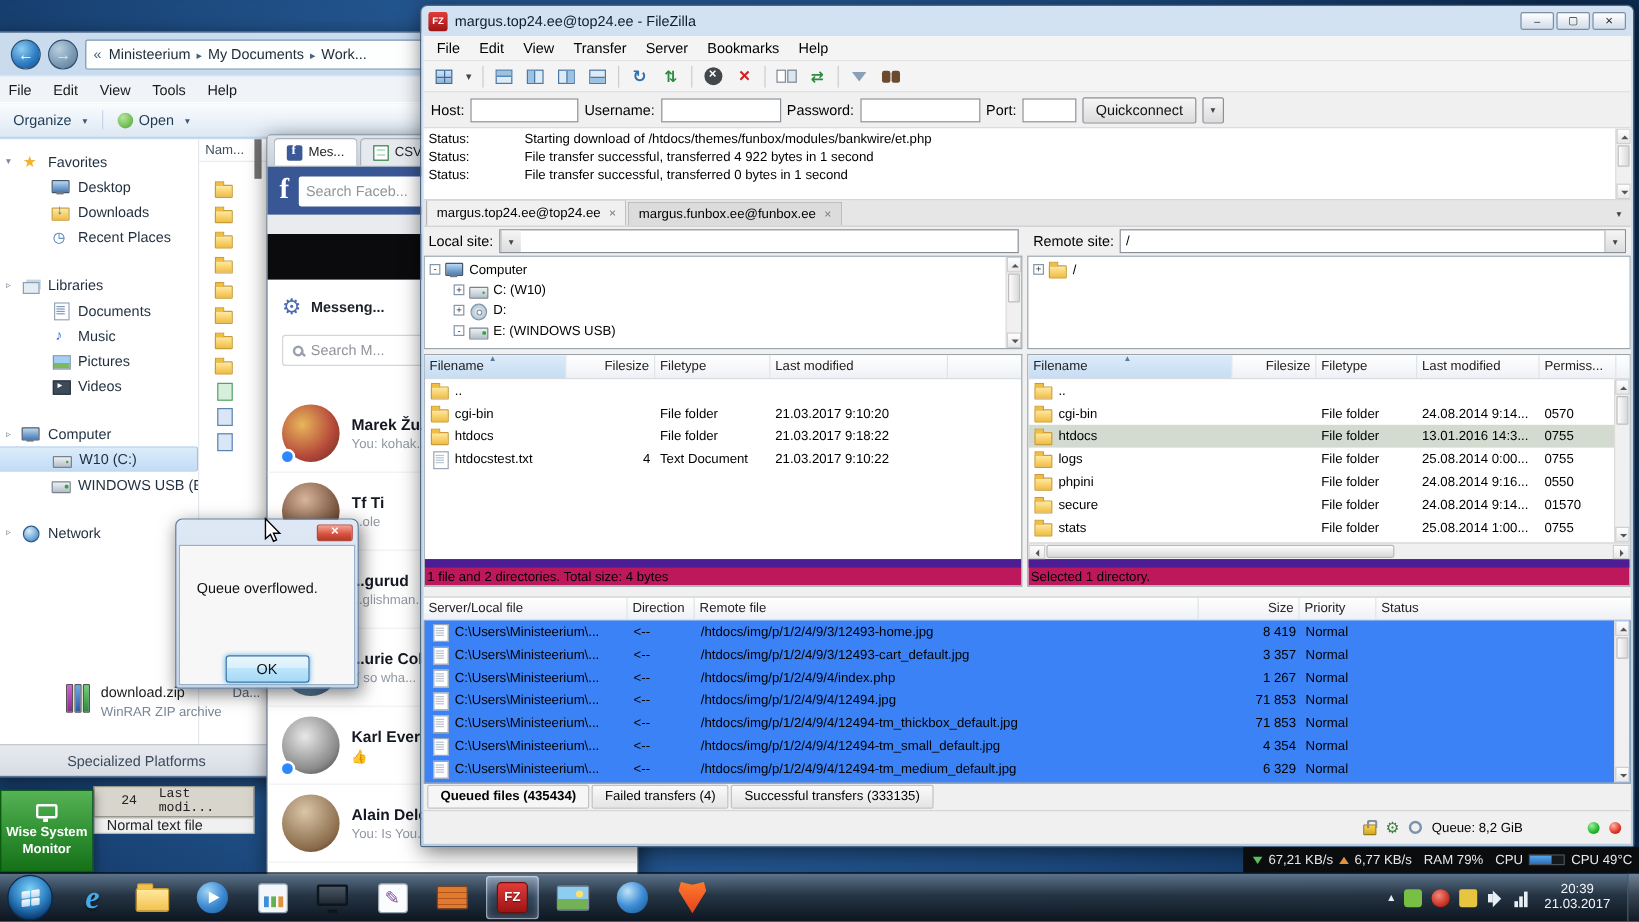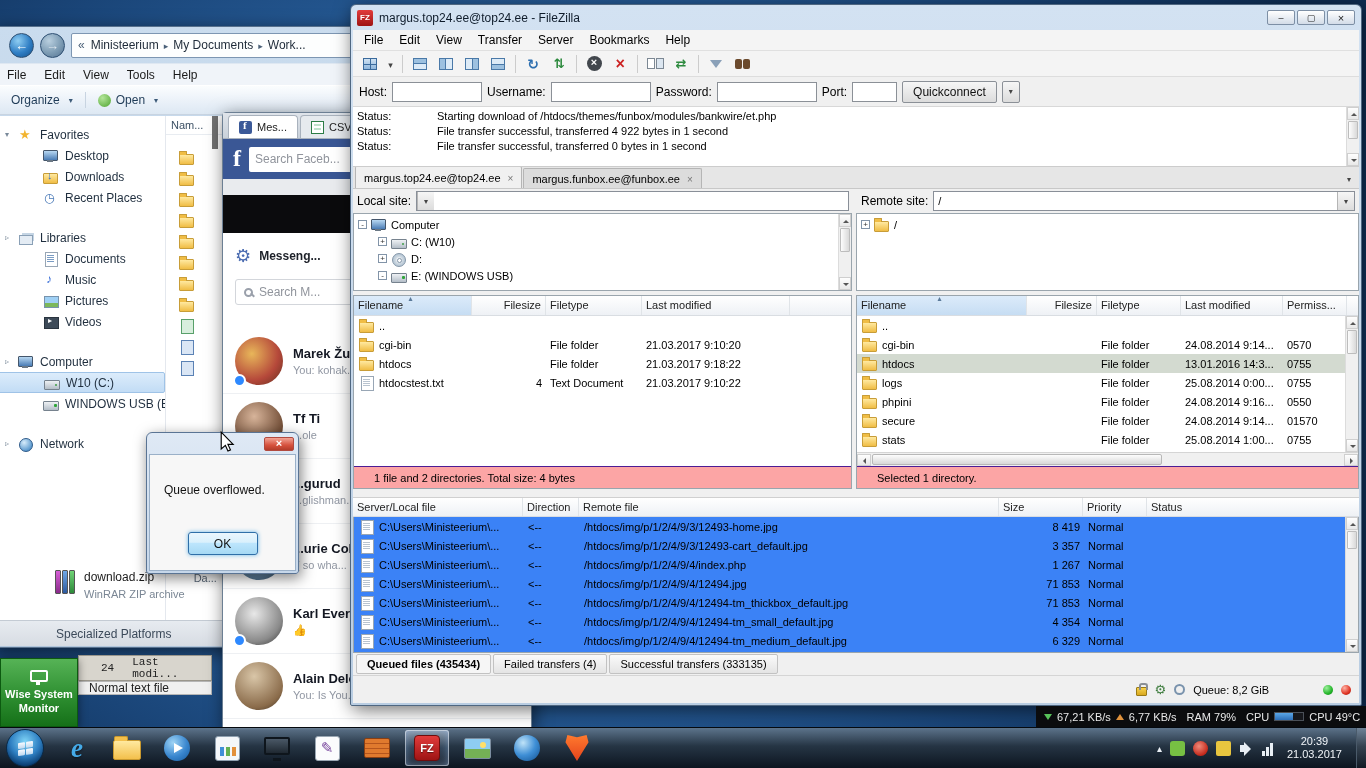--- a/index.html
+++ b/index.html
@@ -113,21 +113,21 @@
 .cmeta{display:flex;flex-direction:column;gap:3px;overflow:hidden}
 .cname{font-weight:bold;font-size:13px;color:#141823;white-space:nowrap}
 .cprev{font-size:11px;color:#9197a3;white-space:nowrap}
 
 .dlg{position:absolute;left:146px;top:432px;width:153px;height:142px;background:linear-gradient(#dfe9f5,#c6d7ea);border:1px solid #5a7494;border-radius:6px 6px 3px 3px;box-shadow:2px 4px 14px rgba(0,0,0,.5)}
 .dlg-title{height:21px;display:flex;justify-content:flex-end;align-items:center;padding:0 4px}
 .dlg-close{width:30px;height:14px;border:1px solid #b14a3f;border-radius:2px;background:linear-gradient(#f2a394,#d6513d 60%,#b33c2a);display:flex;align-items:center;justify-content:center}
 .dlg-close::before{content:"×";color:#fff;font-size:11px;font-weight:bold;line-height:1}
 .dlg-body{position:absolute;left:2px;right:2px;top:21px;bottom:2px;background:#f7f7f7;border:1px solid #9ab0c8;display:flex;flex-direction:column}
 .dlg-msg{margin:28px 0 0 14px;font-size:12px;color:#111}
-.dlg-ok{margin:auto auto 15px;width:70px;height:23px;font-size:12px;color:#111;border:1px solid #2f6fa8;border-radius:3px;background:linear-gradient(#eaf6fd,#d9f0fc 45%,#bee6fd 46%,#a6d9f4);box-shadow:0 0 4px #6cb6e6}
+.dlg-ok{margin:auto auto 1px;width:70px;height:23px;font-size:12px;color:#111;border:1px solid #2f6fa8;border-radius:3px;background:linear-gradient(#eaf6fd,#d9f0fc 45%,#bee6fd 46%,#a6d9f4);box-shadow:0 0 4px #6cb6e6}
 .cursor{position:absolute;left:219px;top:431px;z-index:99}
 
 .fz{left:350px;top:4px;width:1012px;height:702px;background:linear-gradient(#d3e2f2,#b9cde2);border:1px solid #4f6781}
 .fz-title{height:25px;display:flex;align-items:center;padding:0 6px;gap:6px;font-size:12px;color:#0f1c2b}
 .fz-appicon{width:16px;height:16px;background:linear-gradient(#e23b3b,#9e1414);color:#fff;font-weight:bold;font-size:8px;display:flex;align-items:center;justify-content:center;border-radius:2px;flex:none}
 .fz-titletext{white-space:nowrap;overflow:hidden}
 .capbtns{margin-left:auto;display:flex;gap:2px}
 .capbtn{width:28px;height:15px;border:1px solid #7d8fa5;background:linear-gradient(#fff,#d3dce8);display:flex;align-items:center;justify-content:center;font-size:9px;color:#222;border-radius:2px}
 .capbtn.min::before{content:"–"}.capbtn.max::before{content:"▢"}.capbtn.cls::before{content:"×";font-size:11px}
 .fz-client{margin:0 2px 2px;height:673px;background:#f0f0f0;display:flex;flex-direction:column;overflow:hidden}
@@ -193,36 +193,36 @@
 .hc.fill{flex:1;border-right:none}
 .w-name{width:118px}.w-size{width:74px;text-align:right}.w-type{width:96px}.w-mod{width:148px}
 .r-name{width:170px}.r-size{width:70px;text-align:right}.r-type{width:84px}.r-mod{width:102px}.r-perm{width:64px}
 .lrows{flex:1;overflow:hidden}
 .rwrap{flex:1;position:relative;overflow:hidden}
 .frow{display:flex;align-items:center;height:19px;font-size:11px;white-space:nowrap}
 .frow.sel{background:#d3dad0}
 .cell{display:flex;align-items:center;gap:3px;padding:0 4px;overflow:hidden;height:100%}
 .cell.rt{justify-content:flex-end}
 .tx{overflow:hidden;white-space:nowrap}
-.pstatus{height:22px;border-top:1px solid #4c1d95;background:#fca5a5;display:flex;align-items:center;padding:0 20px;font-size:11px;flex:none}
+.pstatus{height:22px;border-top:7px solid #4c1d95;background:#be185d;display:flex;align-items:center;padding:0 2px;font-size:11px;flex:none}
 .vsb{position:absolute;top:0;right:0;bottom:0;width:13px;background:#f0f0f0;border-left:1px solid #dcdcdc;display:flex;flex-direction:column}
 .sbtn{flex:none;width:100%;height:13px;background:linear-gradient(#fefefe,#e8e8e8);border:1px solid #cfcfcf;position:relative}
 .sbtn::after{content:"";position:absolute;border:3px solid transparent}
 .sbtn.up::after{border-bottom-color:#555;left:3px;top:2px}
 .sbtn.down::after{border-top-color:#555;left:3px;top:5px}
 .sthumb{margin:1px;background:linear-gradient(90deg,#fdfdfd,#d9d9d9);border:1px solid #bdbdbd;border-radius:1px;flex:none}
 .h18{height:18px}.h24{height:24px}
 .sfill{flex:1}
 .hsb{height:14px;border-top:1px solid #d5d5d5;background:#f0f0f0;display:flex;align-items:center;flex:none}
 .hsb .sbtn{width:14px;height:12px}
 .hsb .sbtn.left::after{border-right-color:#555;left:2px;top:3px}
 .hsb .sbtn.rightb::after{border-left-color:#555;left:5px;top:3px}
 .hthumb{width:290px;height:11px;background:linear-gradient(#fdfdfd,#d8d8d8);border:1px solid #b8b8b8;border-radius:2px;margin:0 1px}
 .splitter4{height:4px;flex:none}.splitter8{height:8px;flex:none}
-.q-file{width:170px}.q-dir{width:56px}.q-rfile{width:420px}.q-size{width:84px;}.q-prio{width:64px}.q-status{flex:1;border-right:none}
+.q-file{width:170px}.q-dir{width:56px}.q-rfile{width:420px}.q-size{width:84px;text-align:right}.q-prio{width:64px}.q-status{flex:1;border-right:none}
 .fz-queuehdr{margin:0;border-top:1px solid #d0d0d0}
 .fz-queuerows{height:136px;background:#3b82f6;border:1px solid #9aa5ad;border-top:none;position:relative;overflow:hidden}
 .fz-queuetabs{height:22px;display:flex;align-items:center;gap:2px;background:#f0f0f0;padding:1px 3px;flex:none}
 .qtab{padding:3px 10px;border:1px solid #c2c2c2;background:linear-gradient(#fafafa,#e4e4e4);font-size:11px;border-radius:2px;white-space:nowrap}
 .qtab.active{font-weight:bold;background:#f6f6f6}
 .fz-status{flex:1;display:flex;align-items:center;border-top:1px solid #d5d5d5;background:#f0f0f0}
 .st-right{margin-left:auto;display:flex;align-items:center;gap:8px;padding-right:8px;font-size:11px}
 .lockic{width:11px;height:9px;background:linear-gradient(#f7d24b,#d8a81f);border:1px solid #9a7a15;border-radius:1px;position:relative;margin-top:4px}
 .lockic::before{content:"";position:absolute;top:-5px;left:2px;width:5px;height:5px;border:2px solid #8a8f96;border-bottom:none;border-radius:3px 3px 0 0}
 .gearic::before{content:"⚙";color:#3f7d3f;font-size:13px}

